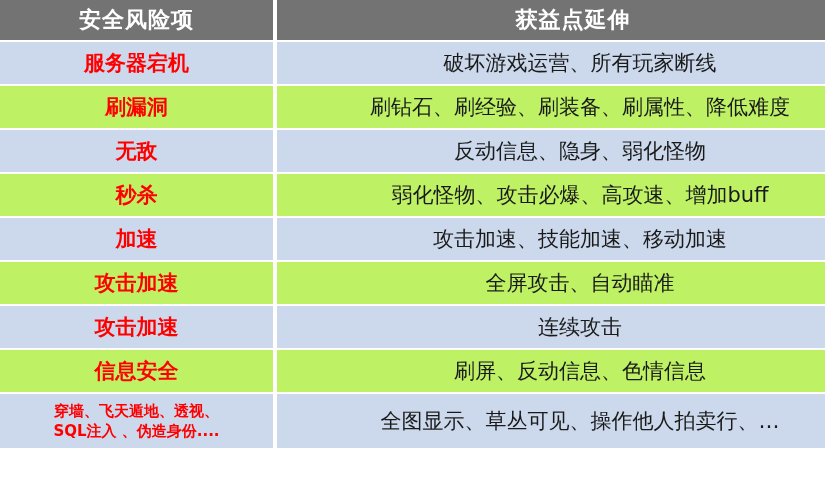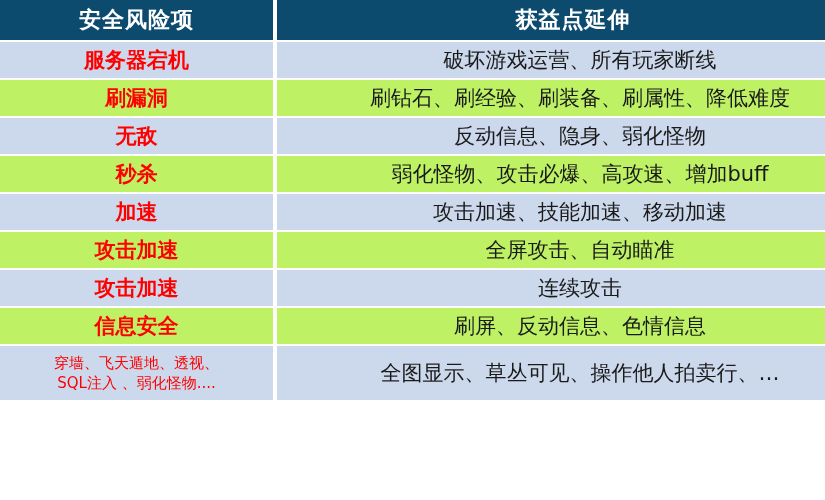--- a/index.html
+++ b/index.html
@@ -16,21 +16,21 @@
 
   #risk-table {
     width: 810px;
     border-collapse: separate;
     border-spacing: 0;
     table-layout: fixed;
   }
 
   
   .hdr-cell {
-    background: #0c4a6e;
+    background: #737373;
     color: #ffffff;
     font-weight: bold;
     font-size: 22px;
     height: 38px;
     line-height: 38px;
     letter-spacing: 1px;
     border-bottom: 2px solid #ffffff;
     box-sizing: border-box;
     white-space: nowrap;
     overflow: hidden;
@@ -58,28 +58,28 @@
     width: 533px;
     color: #1a1a1a;
     font-size: 21px;
     text-align: center;
     padding: 0 0 0 14px;
   }
 
   tr.shade-dark .cell { background: #ccd9ec; }
   tr.shade-light .cell { background: #bef264; }
 
-  tr.row-std .cell { height: 38px; }
+  tr.row-std .cell { height: 44px; }
   tr.row-last .cell { height: 56px; }
 
   
   .cell.c1.multiline {
     font-size: 15px;
     line-height: 1.35;
-    font-weight: normal;
+    font-weight: bold;
     padding: 0 2px;
   }
   .ml-line { display: block; white-space: nowrap; }
 </style>
 </head>
 <body>
 
 <table id="risk-table">
   <thead>
     <tr>
@@ -118,19 +118,19 @@
       <td class="cell c2">连续攻击</td>
     </tr>
     <tr class="row-std shade-light">
       <td class="cell c1">信息安全</td>
       <td class="cell c2">刷屏、反动信息、色情信息</td>
     </tr>
 
     <tr class="row-last shade-dark">
       <td class="cell c1 multiline">
         <span class="ml-line">穿墙、飞天遁地、透视、</span>
-        <span class="ml-line">SQL注入 、弱化怪物....</span>
+        <span class="ml-line">SQL注入 、伪造身份....</span>
       </td>
       <td class="cell c2">全图显示、草丛可见、操作他人拍卖行、…</td>
     </tr>
 
   </tbody>
 </table>
 
 </body></html>

